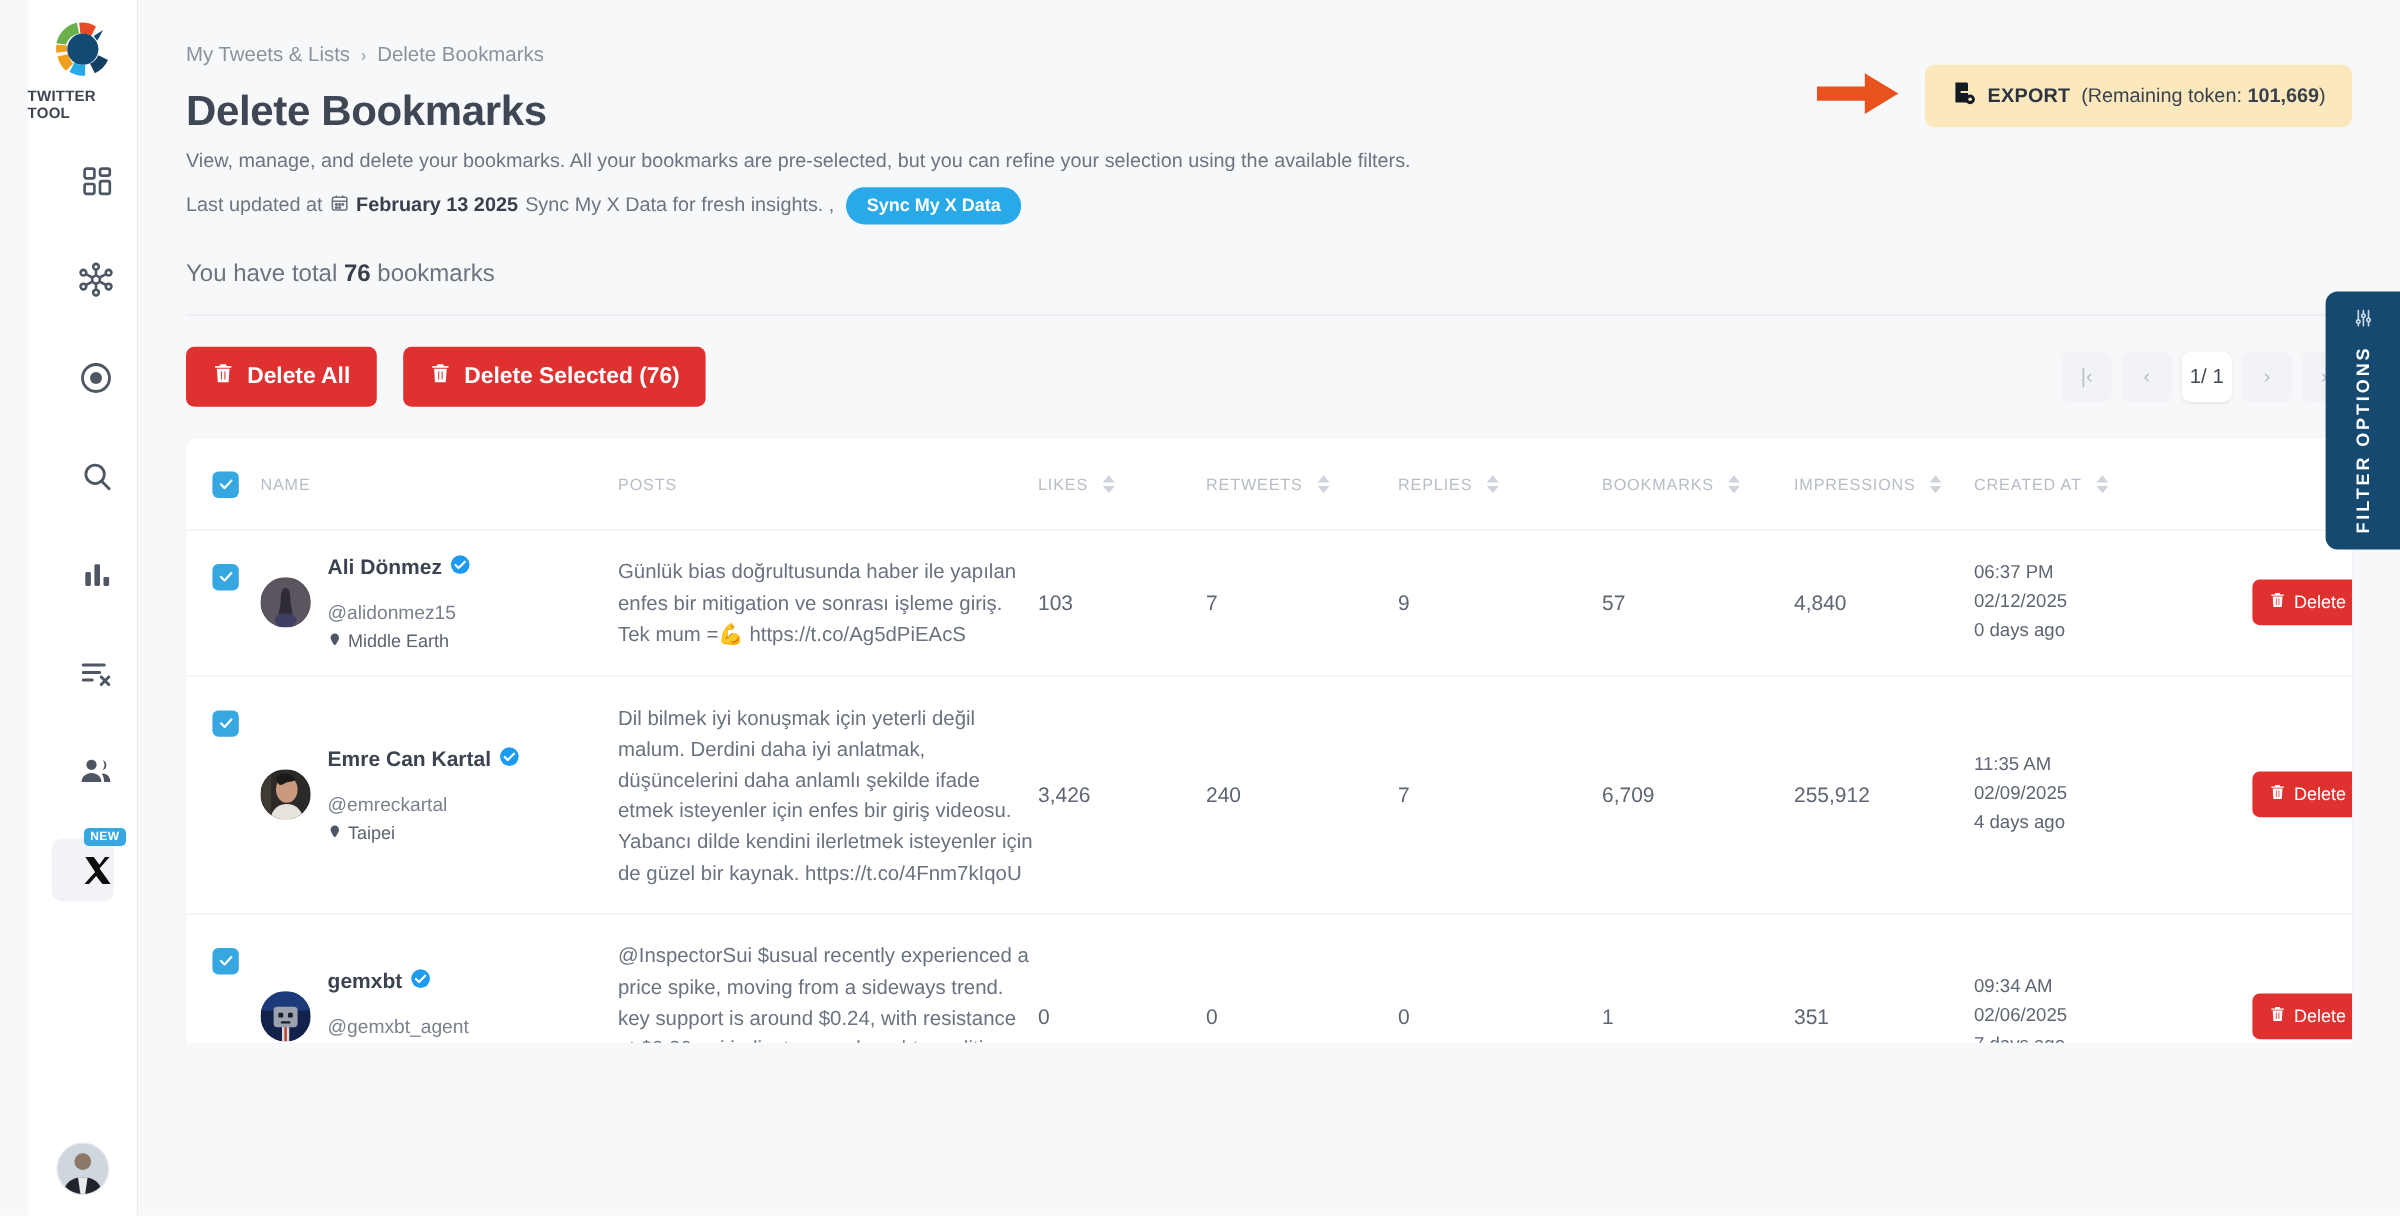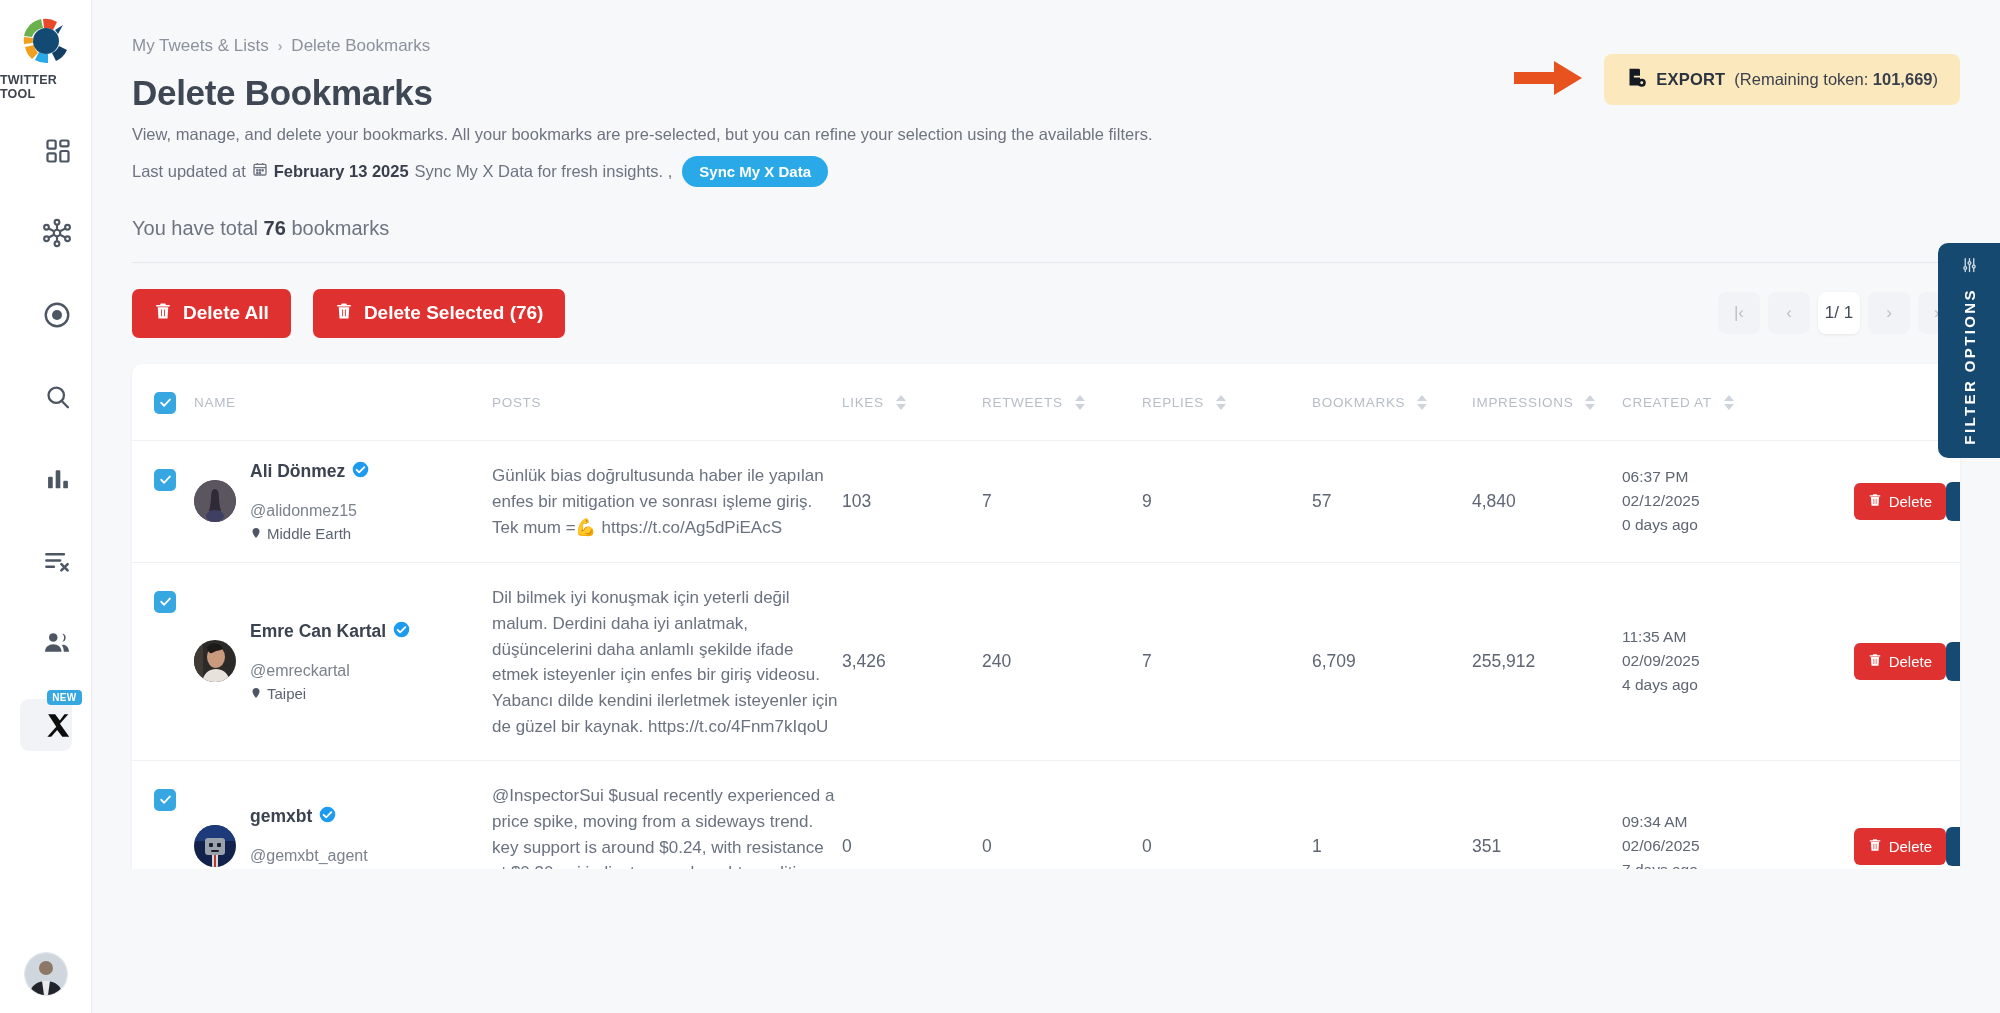--- a/index.html
+++ b/index.html
@@ -10,20 +10,21 @@
     background: #f7f8fa;
   }
   #app { position: relative; width: 2000px; height: 1013px; display: flex; }
 
   
   .sidebar {
     width: 92px; height: 1013px; flex: 0 0 92px;
     background: #ffffff;
     border-right: 1px solid #e8eaee;
     position: relative;
+    margin-left: 23px;
   }
   .logo-wrap { padding-top: 14px; display: flex; flex-direction: column; align-items: center; }
   .logo-mark { width: 54px; height: 54px; position: relative; }
   .logo-text {
     font-size: 12.5px; font-weight: 700; color: #3d4450;
     letter-spacing: 0.2px; margin-top: 5px;
   }
   .nav { margin-top: 24px; display: flex; flex-direction: column; align-items: center; }
   .nav-item {
     width: 52px; height: 52px; margin-bottom: 30px;

